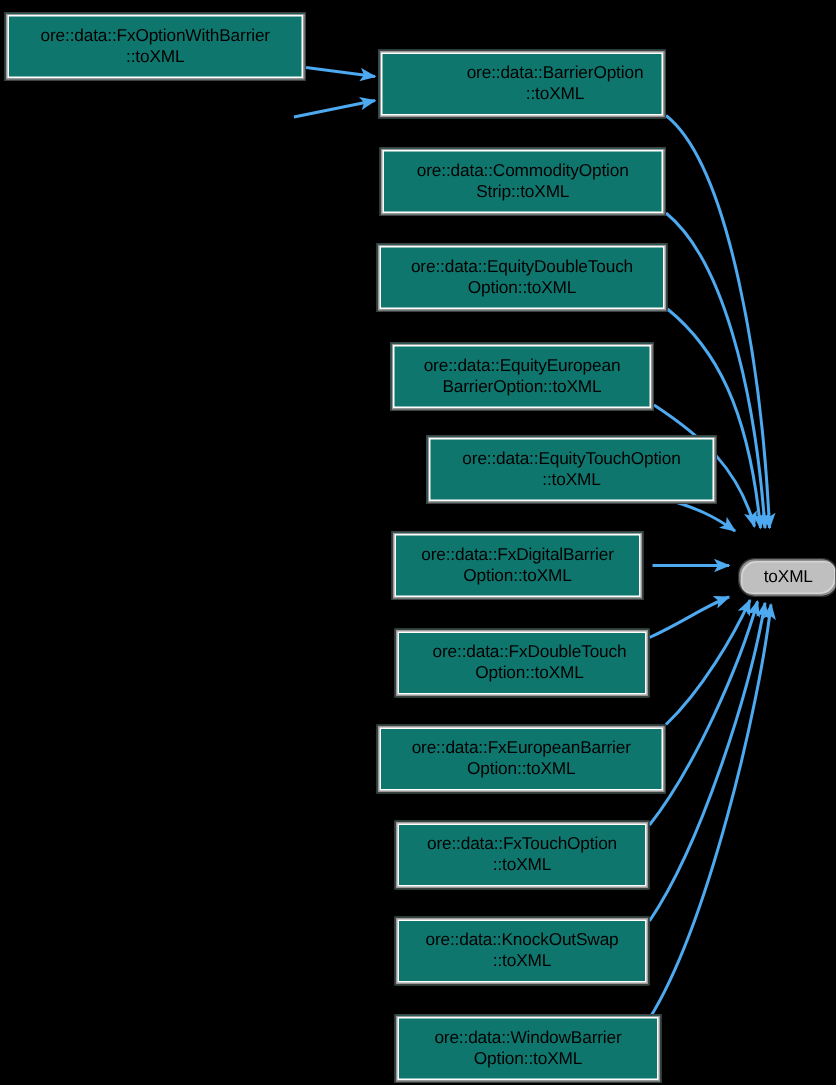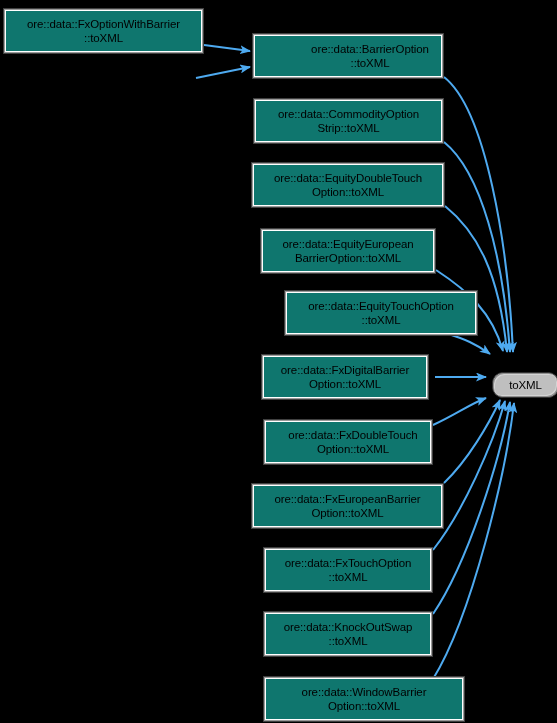--- a/index.html
+++ b/index.html
@@ -124,21 +124,21 @@
 Option::toXML</span>
   </div>
   <div class="node" style="left:263px; top:547px; width:170px; height:46px;">
     <span class="label">ore::data::FxTouchOption
 ::toXML</span>
   </div>
   <div class="node" style="left:263px; top:611px; width:170px; height:46px;">
     <span class="label">ore::data::KnockOutSwap
 ::toXML</span>
   </div>
-  <div class="node" style="left:263px; top:676px; width:202px; height:46px;">
+  <div class="node" style="left:263px; top:676px; width:178px; height:46px;">
     <span class="label">ore::data::WindowBarrier
 Option::toXML</span>
   </div>
 
   <div class="node target" style="left:492px; top:372px; width:67px; height:26px;border-radius:11px;">
     <span class="label">toXML</span>
   </div>
 
 </div>
 

